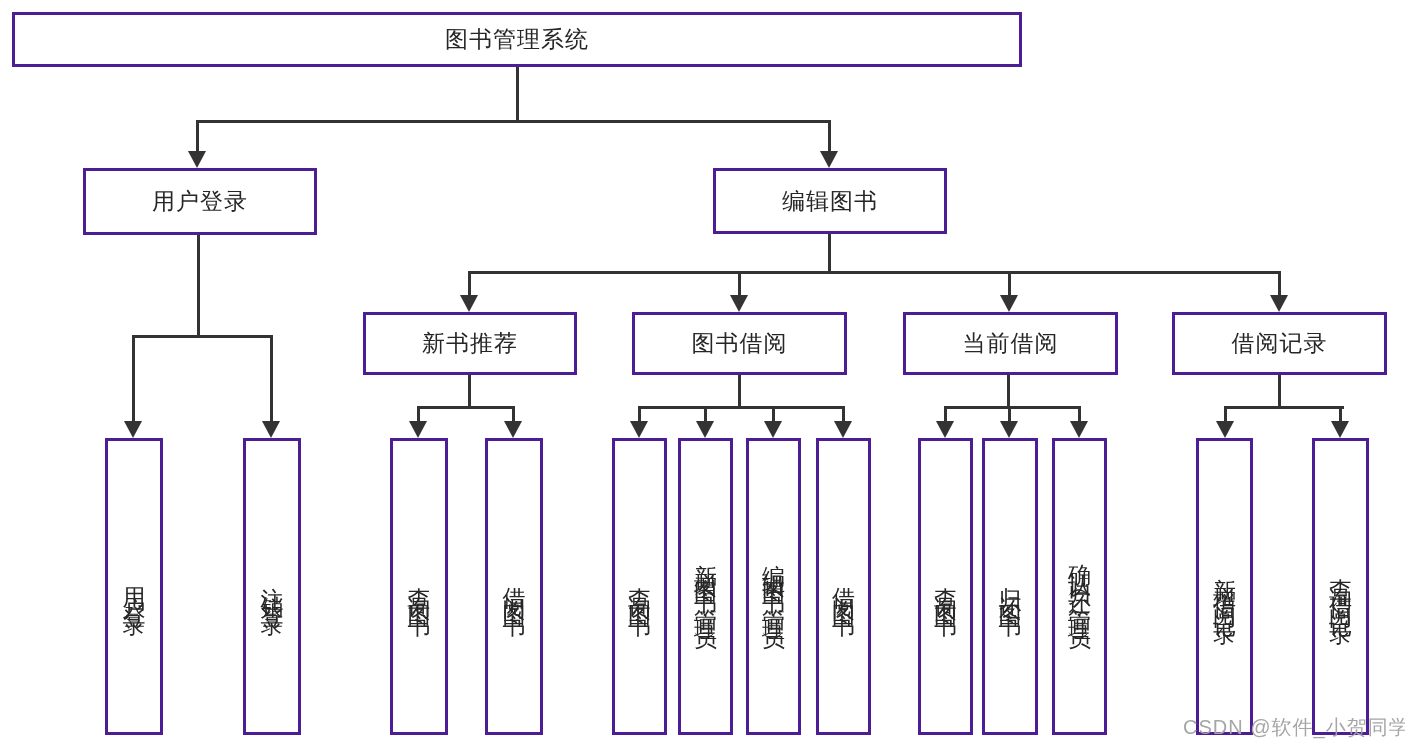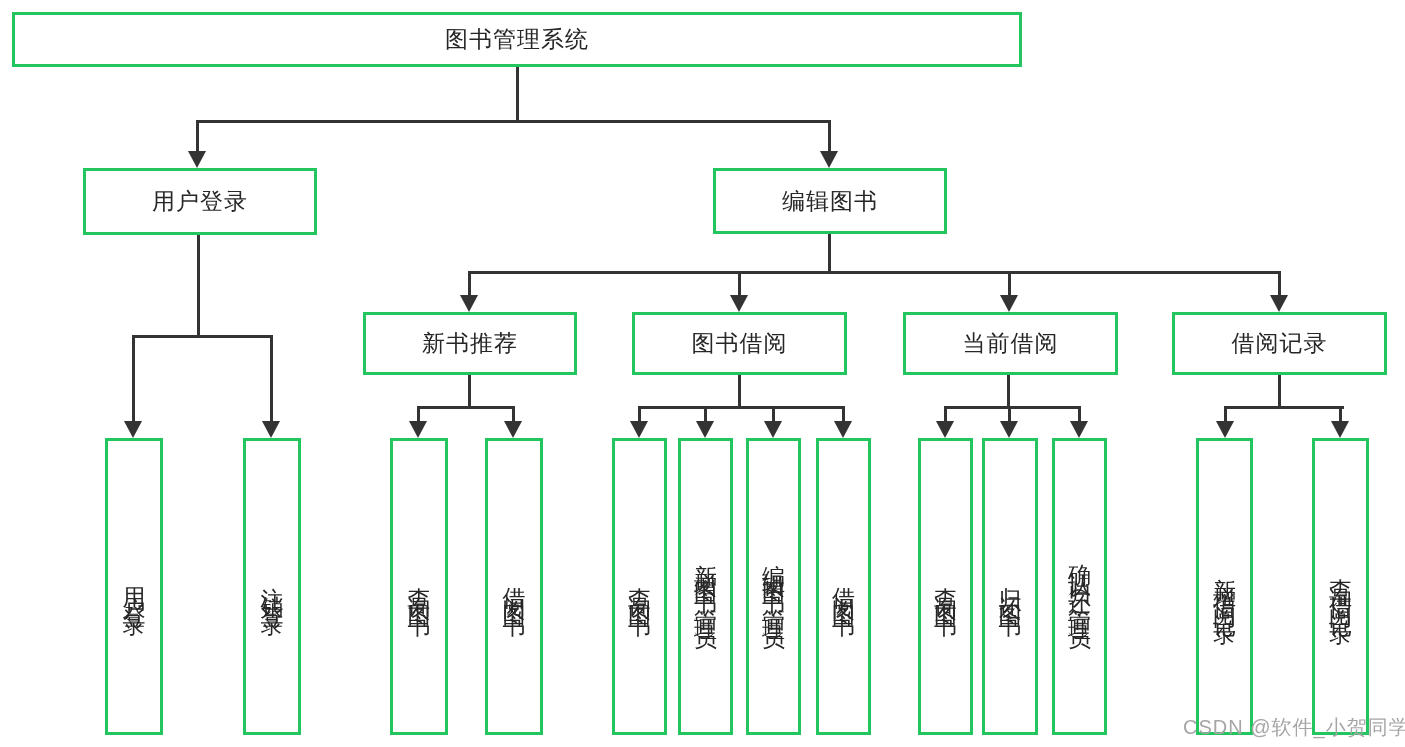--- a/index.html
+++ b/index.html
@@ -1,21 +1,21 @@
 <!DOCTYPE html>
 <html><head>
 <meta charset="utf-8">
 <style>
   html,body{margin:0;padding:0;background:#fff;}
   #stage{
     position:relative;width:1405px;height:747px;background:#fff;overflow:hidden;
     font-family:"Liberation Sans","DejaVu Sans",sans-serif;color:#262626;
   }
   .box{
-    position:absolute;box-sizing:border-box;border:3px solid #22c55e;background:#fff;
+    position:absolute;box-sizing:border-box;border:3px solid #4c1d95;background:#fff;
     display:flex;align-items:center;justify-content:center;
     font-size:23px;letter-spacing:1px;white-space:nowrap;
   }
   .leaf{letter-spacing:0;}
   .leaf .vtext{
     writing-mode:vertical-rl;letter-spacing:9px;line-height:1;
   }
   .vl,.drop{position:absolute;width:3px;background:#333;}
   .hl{position:absolute;height:3px;background:#333;}
   .drop::after{

